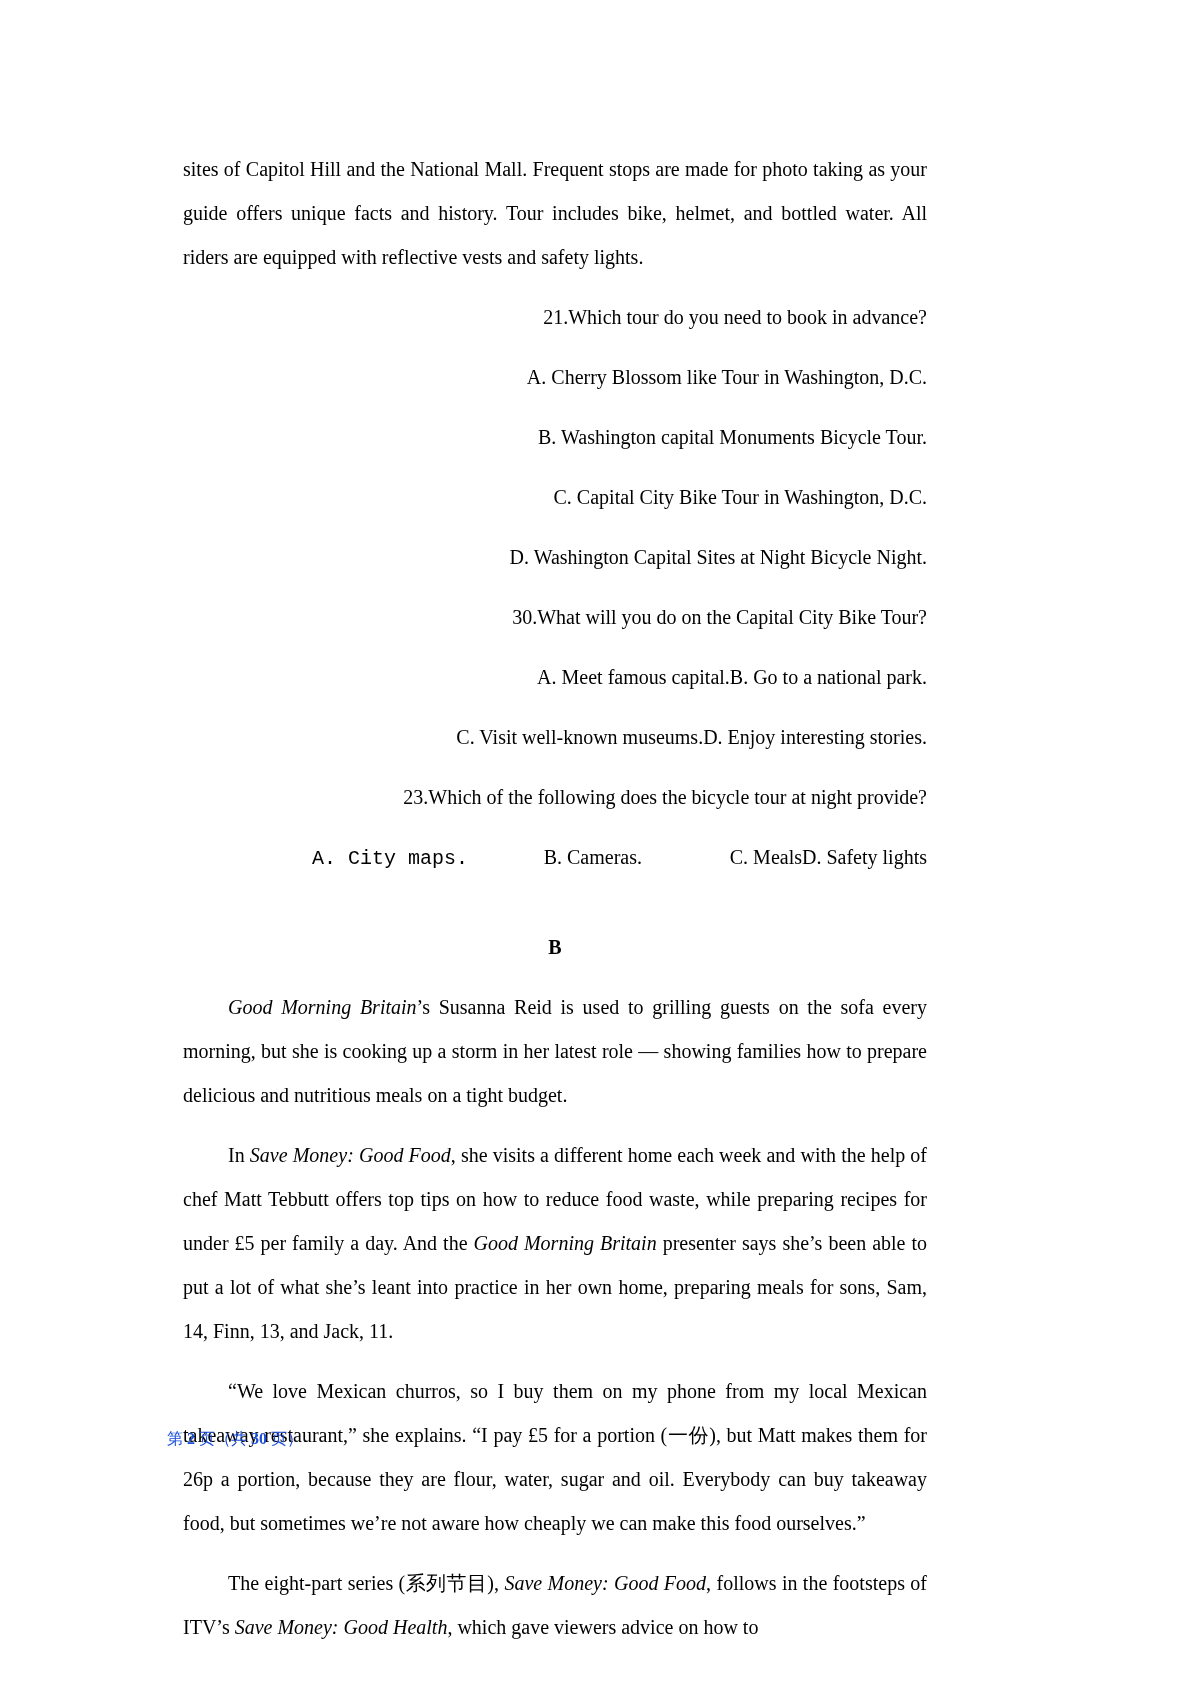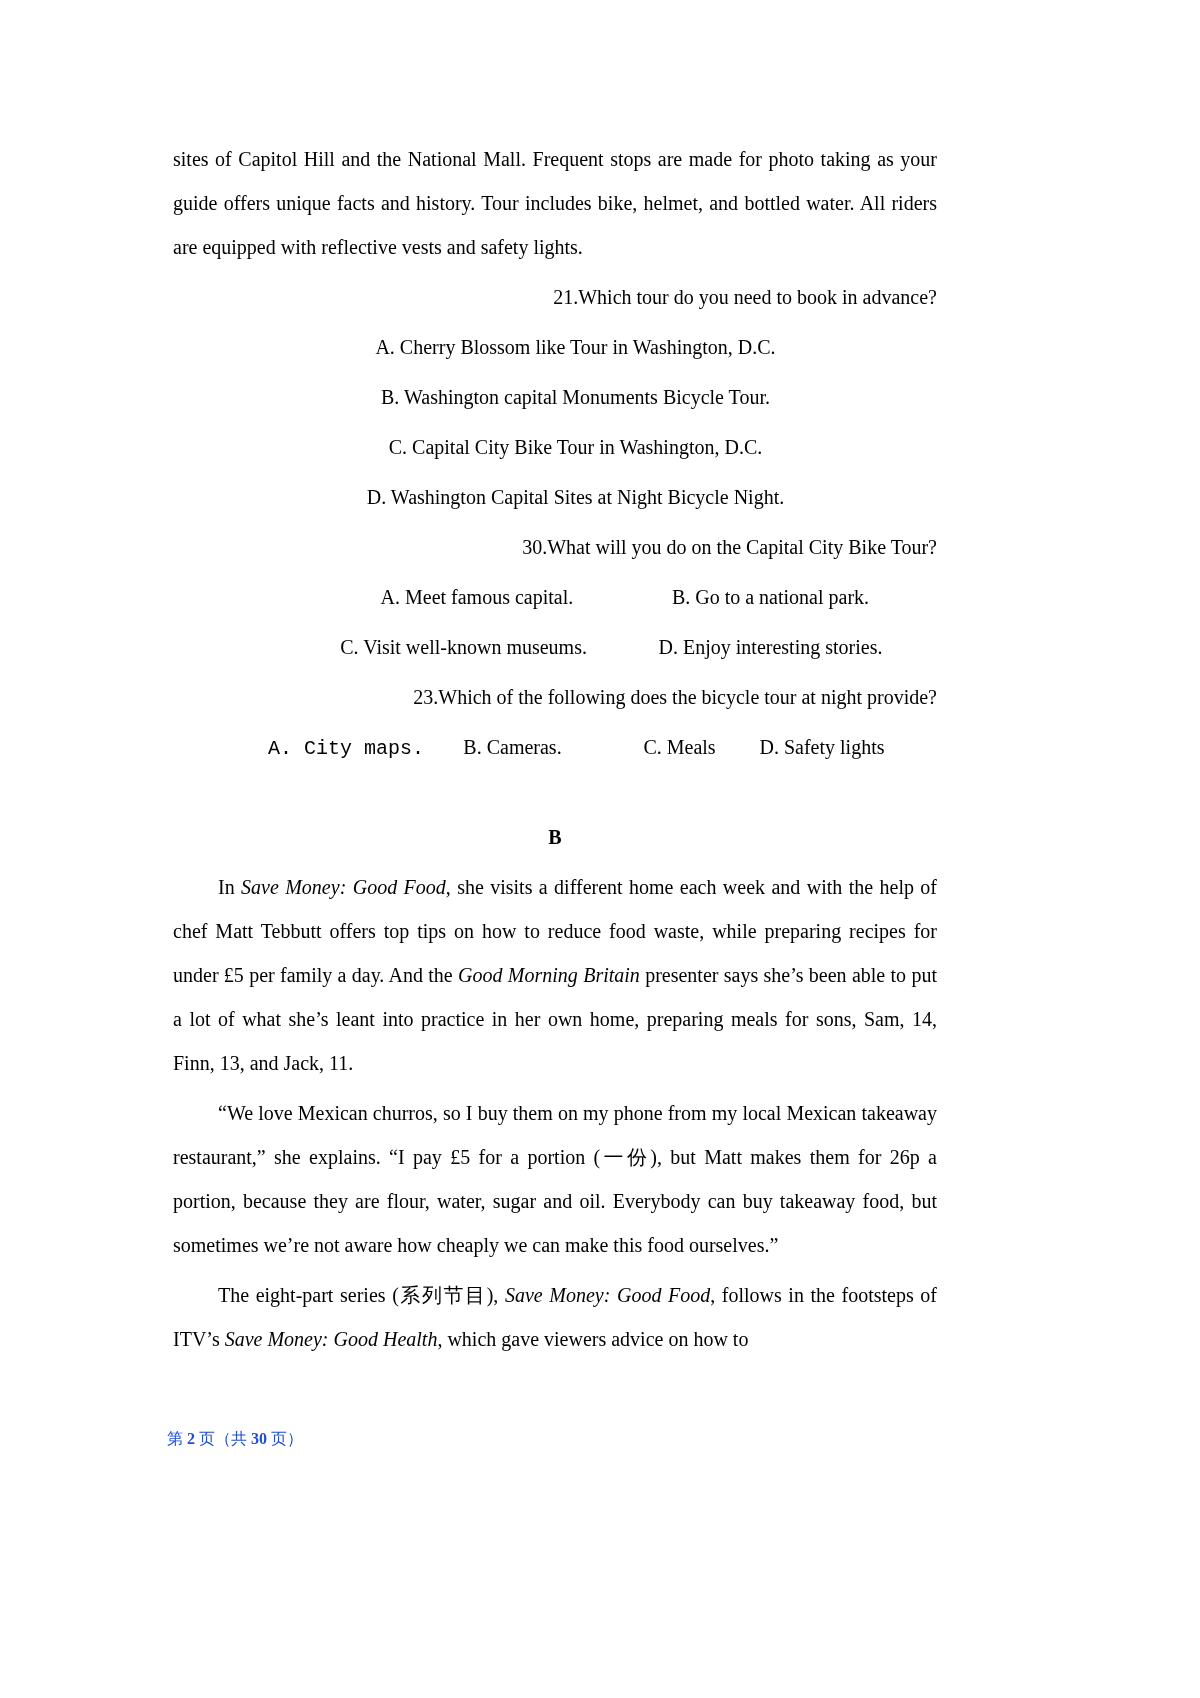--- a/index.html
+++ b/index.html
@@ -17,25 +17,25 @@
     overflow: hidden;
   }
   .content {
     position: absolute;
     left: 167px;
     top: 131px;
     width: 776px;
     font-size: 20px;
     line-height: 44px;
   }
-  .content p { margin: 6px; }
+  .content p { margin: 16px; }
   .justify { text-align: justify; }
   .indent { text-indent: 45px; }
   .q { text-align: right; }
-  .opt { padding-left: 41px; text-align: center; }
+  .opt { padding-left: 41px; text-align: right; }
   .col-w { display: inline-block; width: 390px; }
   .c23a { display: inline-block; width: 159px; font-family: Liberation Mono, monospace; }
   .c23b { display: inline-block; width: 174px; }
   .c23c { display: inline-block; width: 160px; }
   .section-header {
     margin: 44px 0 0 0;
     font-size: 20px;
     line-height: 44px;
     font-weight: bold;
     text-align: center;
@@ -76,20 +76,21 @@
       <p class="opt"><span class="col-w">C. Visit well-known museums.</span><span>D. Enjoy interesting stories.</span></p>
     </section>
 
     <section>
       <p class="q">23.Which of the following does the bicycle tour at night provide?</p>
       <p class="opt"><span class="c23a">A. City maps.</span><span class="c23b">B. Cameras.</span><span class="c23c">C. Meals</span><span>D. Safety lights</span></p>
     </section>
 
     <h2 class="section-header">B</h2>
 
+    <p class="justify indent"><i>Good Morning Britain</i><span>’s Susanna Reid is used to grilling guests on the sofa every morning, but she is cooking up a storm in her latest role — showing families how to prepare delicious and nutritious meals on a tight budget.</span></p>
 
     <p class="justify indent"><span>In </span><i>Save Money: Good Food</i><span>, she visits a different home each week and with the help of chef Matt Tebbutt offers top tips on how to reduce food waste, while preparing recipes for under £5 per family a day. And the </span><i>Good Morning Britain</i><span> presenter says she’s been able to put a lot of what she’s leant into practice in her own home, preparing meals for sons, Sam, 14, Finn, 13, and Jack, 11.</span></p>
 
     <p class="justify indent">“We love Mexican churros, so I buy them on my phone from my local Mexican takeaway restaurant,” she explains. “I pay £5 for a portion (一份), but Matt makes them for 26p a portion, because they are flour, water, sugar and oil. Everybody can buy takeaway food, but sometimes we’re not aware how cheaply we can make this food ourselves.”</p>
 
     <p class="justify indent"><span>The eight-part series (系列节目), </span><i>Save Money: Good Food</i><span>, follows in the footsteps of ITV’s </span><i>Save Money: Good Health</i><span>, which gave viewers advice on how to</span></p>
 
   </main>
 
   <footer class="footer"><span>第 </span><b>2</b><span> 页（共 </span><b>30</b><span> 页）</span></footer>

